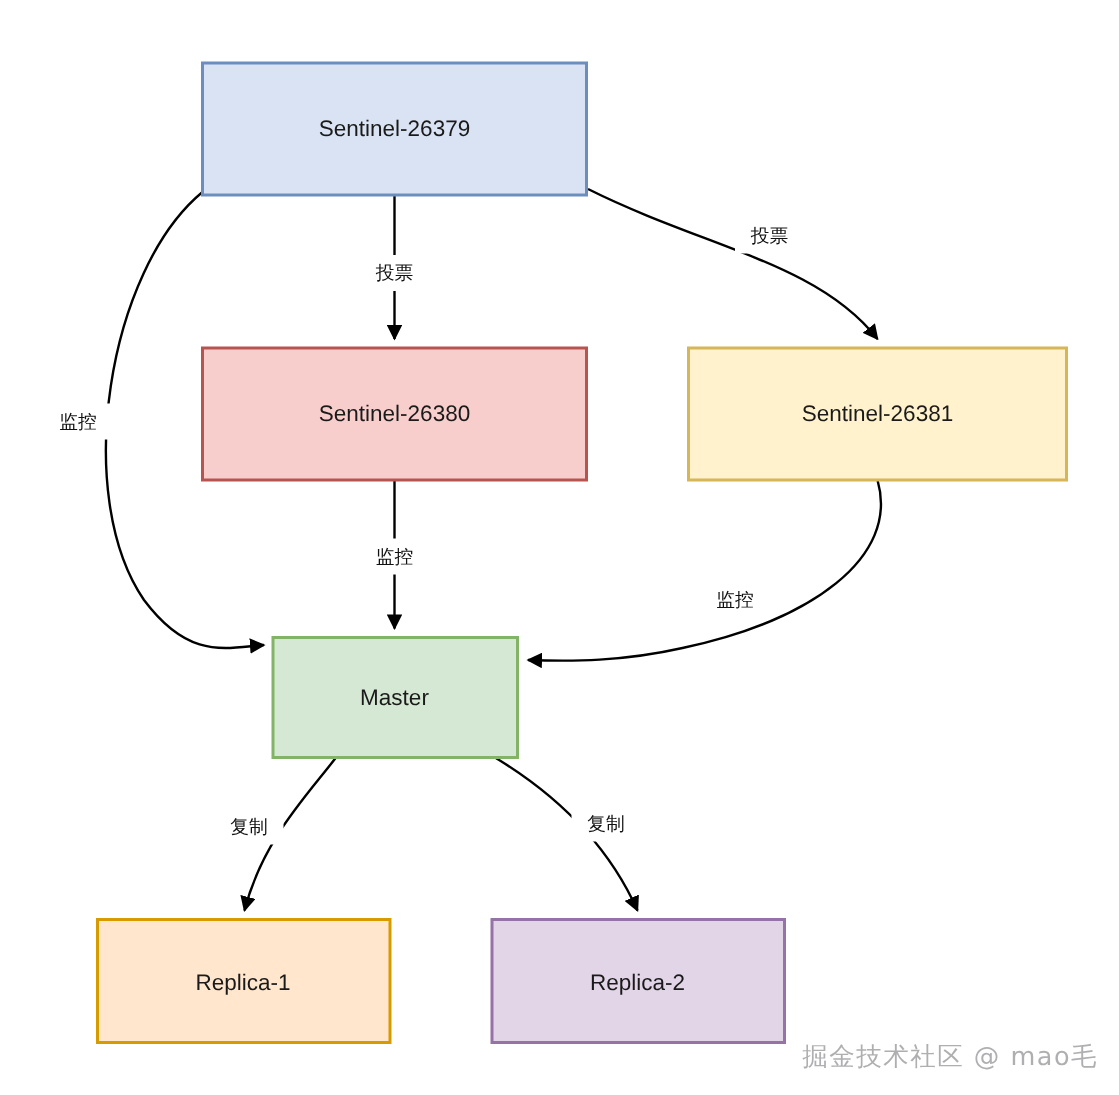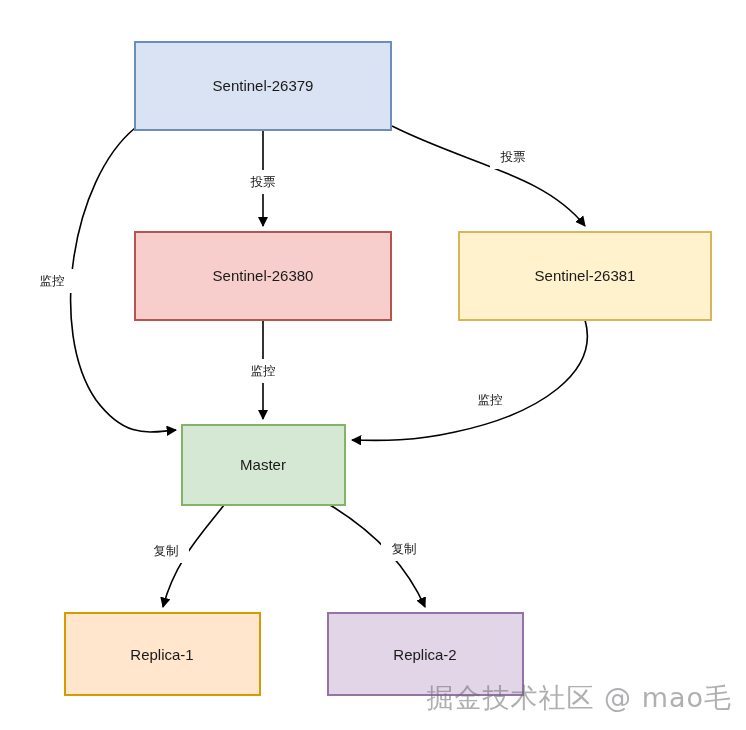--- a/index.html
+++ b/index.html
@@ -49,21 +49,21 @@
     dominant-baseline: middle;
   }
   .edge-label-bg {
     fill: #ffffff;
   }
   .watermark {
     position: absolute;
     right: 14px;
     bottom: 14px;
     font-family: "DejaVu Sans", sans-serif;
-    font-size: 27px;
+    font-size: 17px;
     color: rgba(110, 110, 115, 0.55);
     letter-spacing: 1px;
     white-space: nowrap;
     user-select: none;
   }
 </style>
 </head>
 <body>
 
 <div id="diagram-root">

